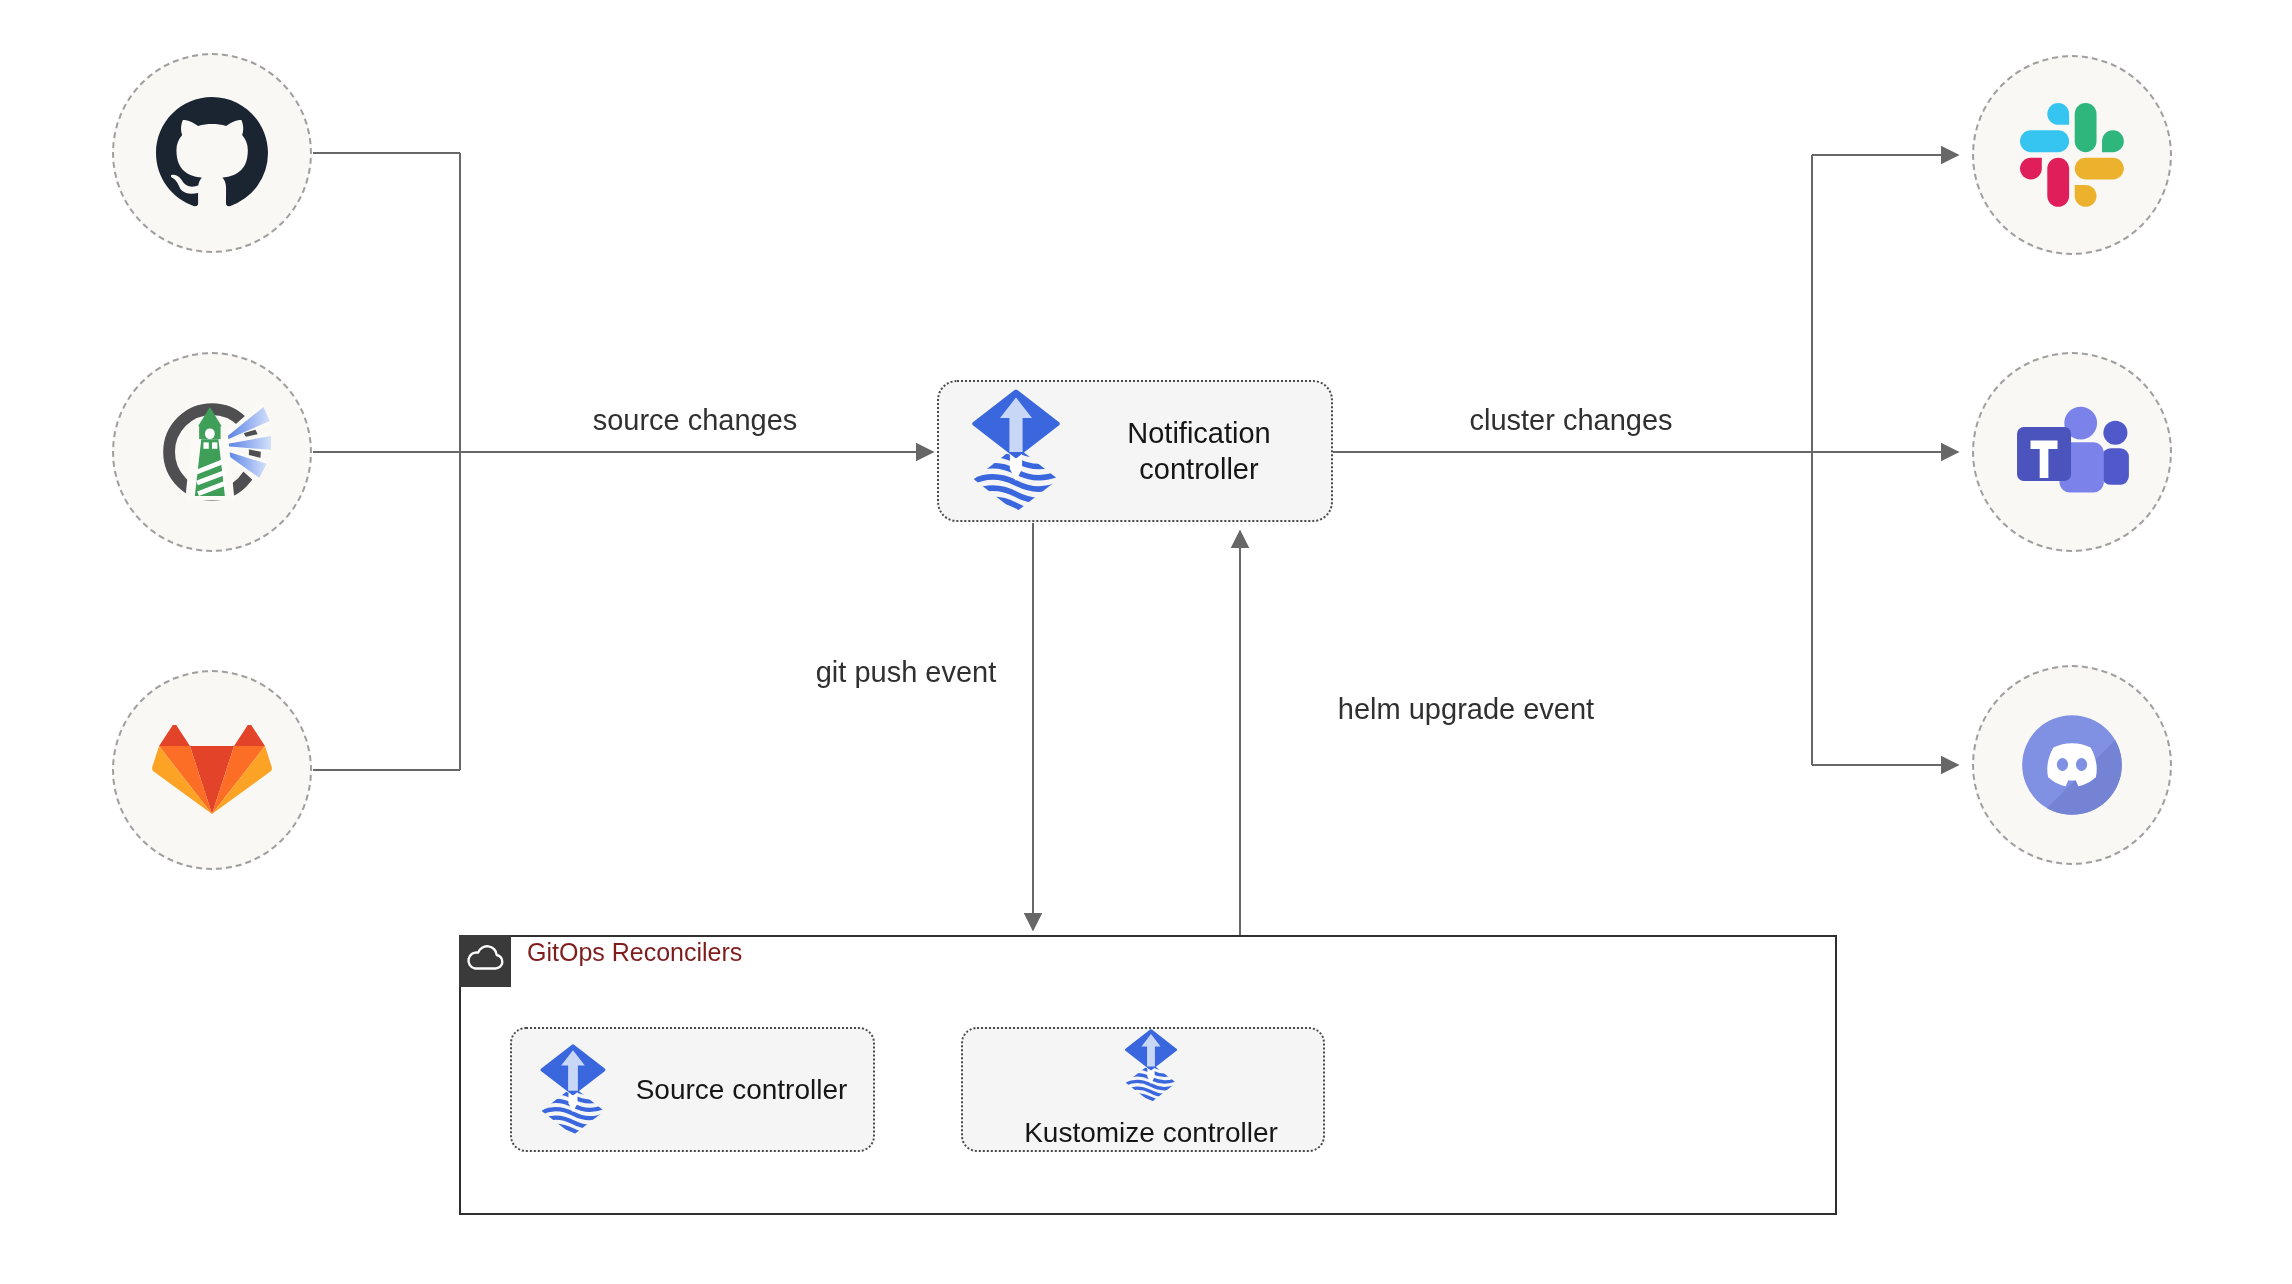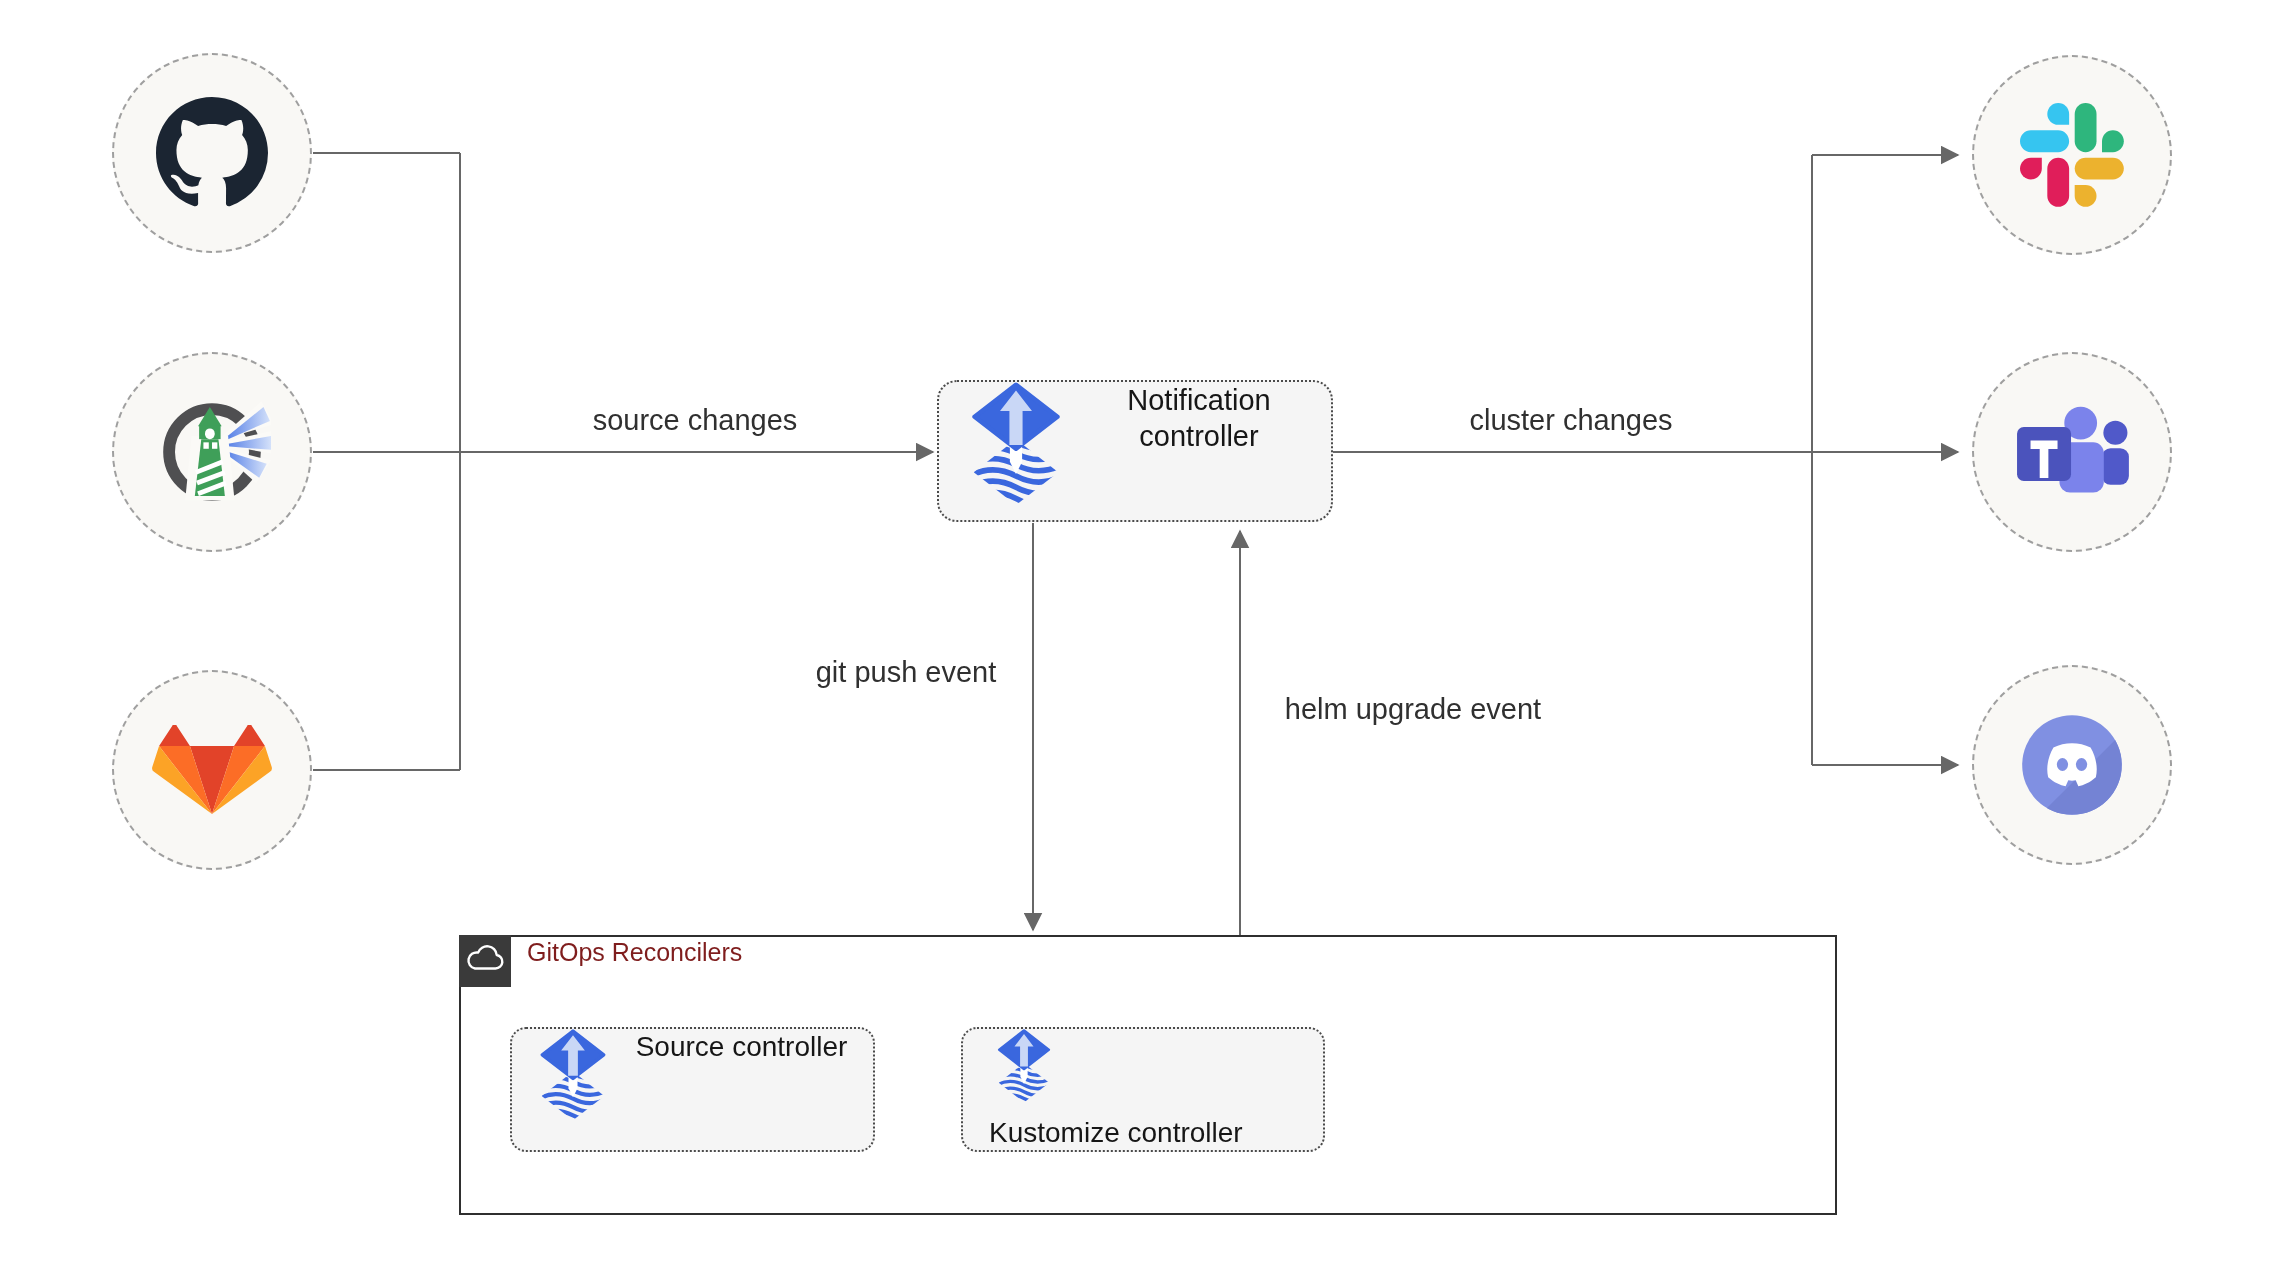--- a/index.html
+++ b/index.html
@@ -13,21 +13,21 @@
   
   .circle-node{
     position:absolute;width:200px;height:200px;box-sizing:border-box;
     border:2px dashed #9f9f9f;border-radius:50%;background:#f9f8f5;
     display:flex;align-items:center;justify-content:center;
   }
   
   .ctrl-box{
     position:absolute;box-sizing:border-box;background:#f5f5f5;
     border:2.5px dotted #4a4a4a;border-radius:20px;
-    display:flex;align-items:flex-start;
+    display:flex;align-items:center;
   }
   .ctrl-box .label{
     flex:1;text-align:center;font-size:29px;line-height:36px;color:#161616;
   }
   .notif{left:937px;top:380px;width:396px;height:142px;padding:0 14px 0 30px;gap:18px;}
   .small-ctrl{top:1027px;height:125px;border-radius:16px;padding:0 10px 0 26px;gap:12px;}
   .small-ctrl .label{font-size:28px;line-height:35px;}
   
   .container-box{
     position:absolute;left:459px;top:935px;width:1378px;height:280px;
@@ -223,15 +223,15 @@
   <div class="ctrl-box small-ctrl" style="left:961px;width:364px;flex-direction:column;">
     <svg width="70" height="92" viewBox="0 0 100 132">
         <use href="#sym-flux"></use>
       </svg>
     <div class="label">Kustomize controller</div>
   </div>
 
   <div class="edge-label" style="left:695px;top:420px;">source changes</div>
   <div class="edge-label" style="left:1571px;top:420px;">cluster changes</div>
   <div class="edge-label" style="left:906px;top:672px;">git push event</div>
-  <div class="edge-label" style="left:1413px;top:709px;">helm upgrade event</div>
+  <div class="edge-label" style="left:1466px;top:709px;">helm upgrade event</div>
 
 </div>
 
 </body></html>

